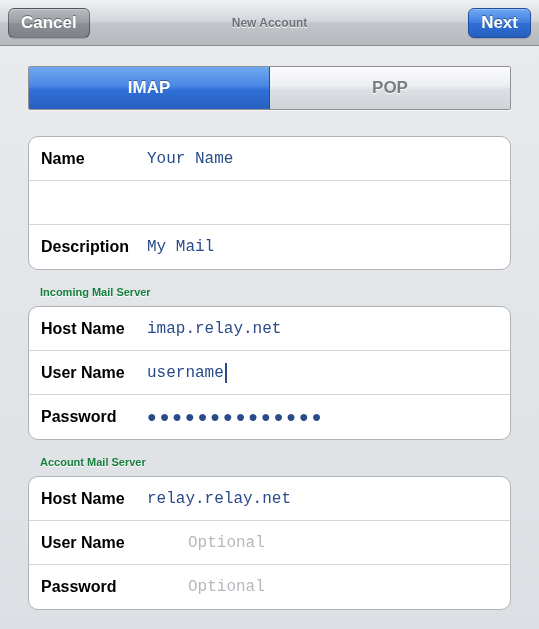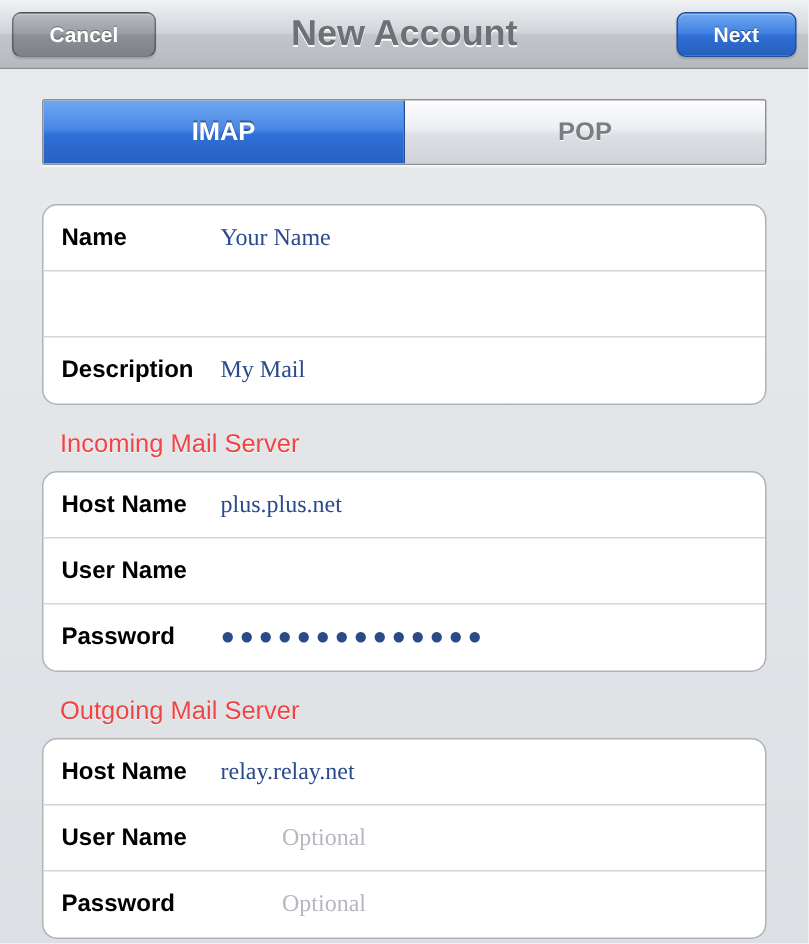--- a/index.html
+++ b/index.html
@@ -20,31 +20,31 @@
     display: flex;
     align-items: center;
     justify-content: space-between;
     padding: 0 8px;
     position: relative;
   }
   .header-title {
     position: absolute;
     left: 0; right: 0;
     text-align: center;
-    font-size: 24px;
+    font-size: 12px;
     font-weight: bold;
     color: #6d7176;
     text-shadow: 0 1px 0 #fff;
     pointer-events: none;
   }
   .btn {
     height: 30px;
-    padding: 0 24px;
+    padding: 0 12px;
     border-radius: 6px;
-    font-size: 14px;
+    font-size: 17px;
     font-weight: bold;
     color: #fff;
     border: 1px solid rgba(0,0,0,0.35);
     cursor: pointer;
     display: flex;
     align-items: center;
     box-shadow: inset 0 1px 0 rgba(255,255,255,0.25), 0 1px 1px rgba(0,0,0,0.15);
     text-shadow: 0 -1px 0 rgba(0,0,0,0.4);
   }
   .btn-gray {
@@ -86,23 +86,23 @@
     text-shadow: 0 -1px 0 rgba(0,0,0,0.35);
     border-right: 1px solid #1f4f9e;
   }
   .seg.inactive {
     background: linear-gradient(to bottom, #fdfdfe 0%, #eceef1 45%, #dcdfe3 55%, #cfd2d7 100%);
     color: #7a7e83;
     text-shadow: 0 1px 0 #fff;
   }
 
   .section-title {
-    font-size: 17px;
-    font-weight: normal;
-    color: #ef4444;
+    font-size: 11px;
+    font-weight: bold;
+    color: #15803d;
     text-shadow: 0 1px 0 #fff;
     margin: 16px 0 8px 12px;
   }
 
   .group {
     background: #fff;
     border: 1px solid #b0b3b8;
     border-radius: 10px;
     overflow: hidden;
   }
@@ -121,21 +121,21 @@
     color: #000;
     flex-shrink: 0;
   }
   .row-value {
     flex: 1;
     border: none;
     outline: none;
     font-size: 16px;
     color: #2a4a8a;
     background: transparent;
-    font-family: Liberation Serif, serif;
+    font-family: Liberation Mono, monospace;
   }
   .row-value.placeholder {
     color: #b5b8bd;
     margin-left: 41px;
   }
   .pw-dots {
     font-size: 16px;
     color: #2a4a8a;
     letter-spacing: 3px;
   }
@@ -182,32 +182,33 @@
     <div class="row">
       <div class="row-label">Description</div>
       <div class="row-value">My Mail</div>
     </div>
   </div>
 
   <div class="section-title">Incoming Mail Server</div>
   <div class="group">
     <div class="row">
       <div class="row-label">Host Name</div>
-      <div class="row-value">plus.plus.net</div>
+      <div class="row-value">imap.relay.net</div>
     </div>
     <div class="row">
       <div class="row-label">User Name</div>
+      <div class="row-value"><span>username</span><span class="caret"></span></div>
     </div>
     <div class="row">
       <div class="row-label">Password</div>
       <div class="pw-dots">●●●●●●●●●●●●●●</div>
     </div>
   </div>
 
-  <div class="section-title">Outgoing Mail Server</div>
+  <div class="section-title">Account Mail Server</div>
   <div class="group">
     <div class="row">
       <div class="row-label">Host Name</div>
       <div class="row-value">relay.relay.net</div>
     </div>
     <div class="row">
       <div class="row-label">User Name</div>
       <div class="row-value placeholder">Optional</div>
     </div>
     <div class="row">

